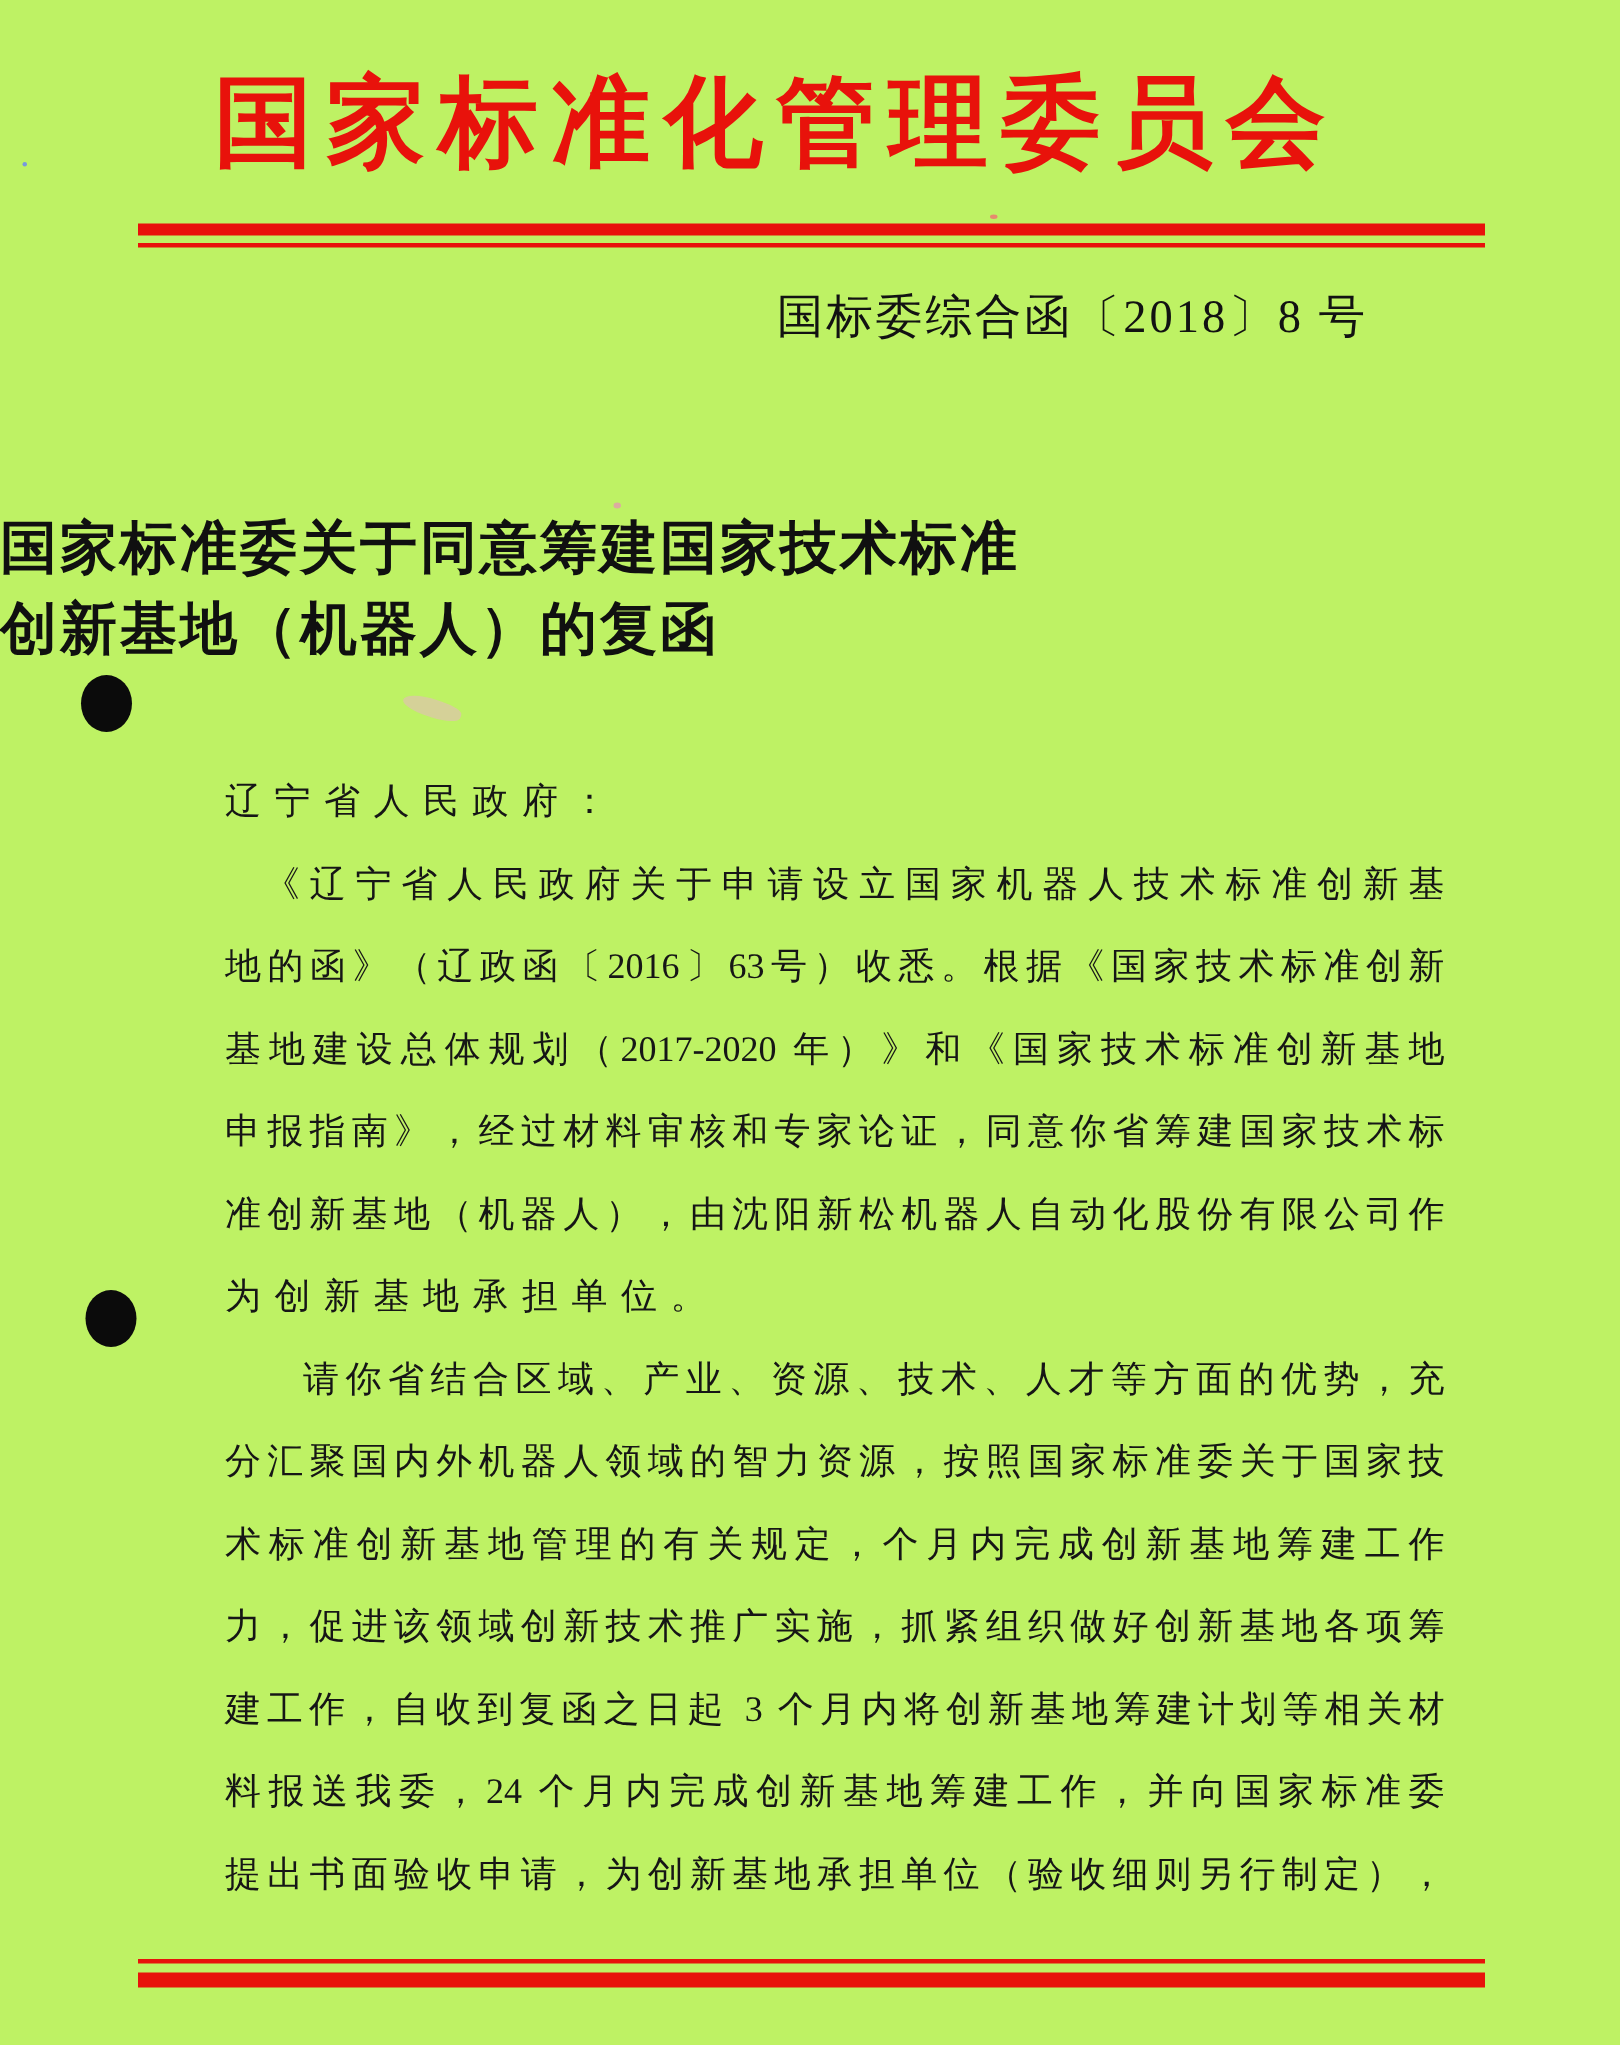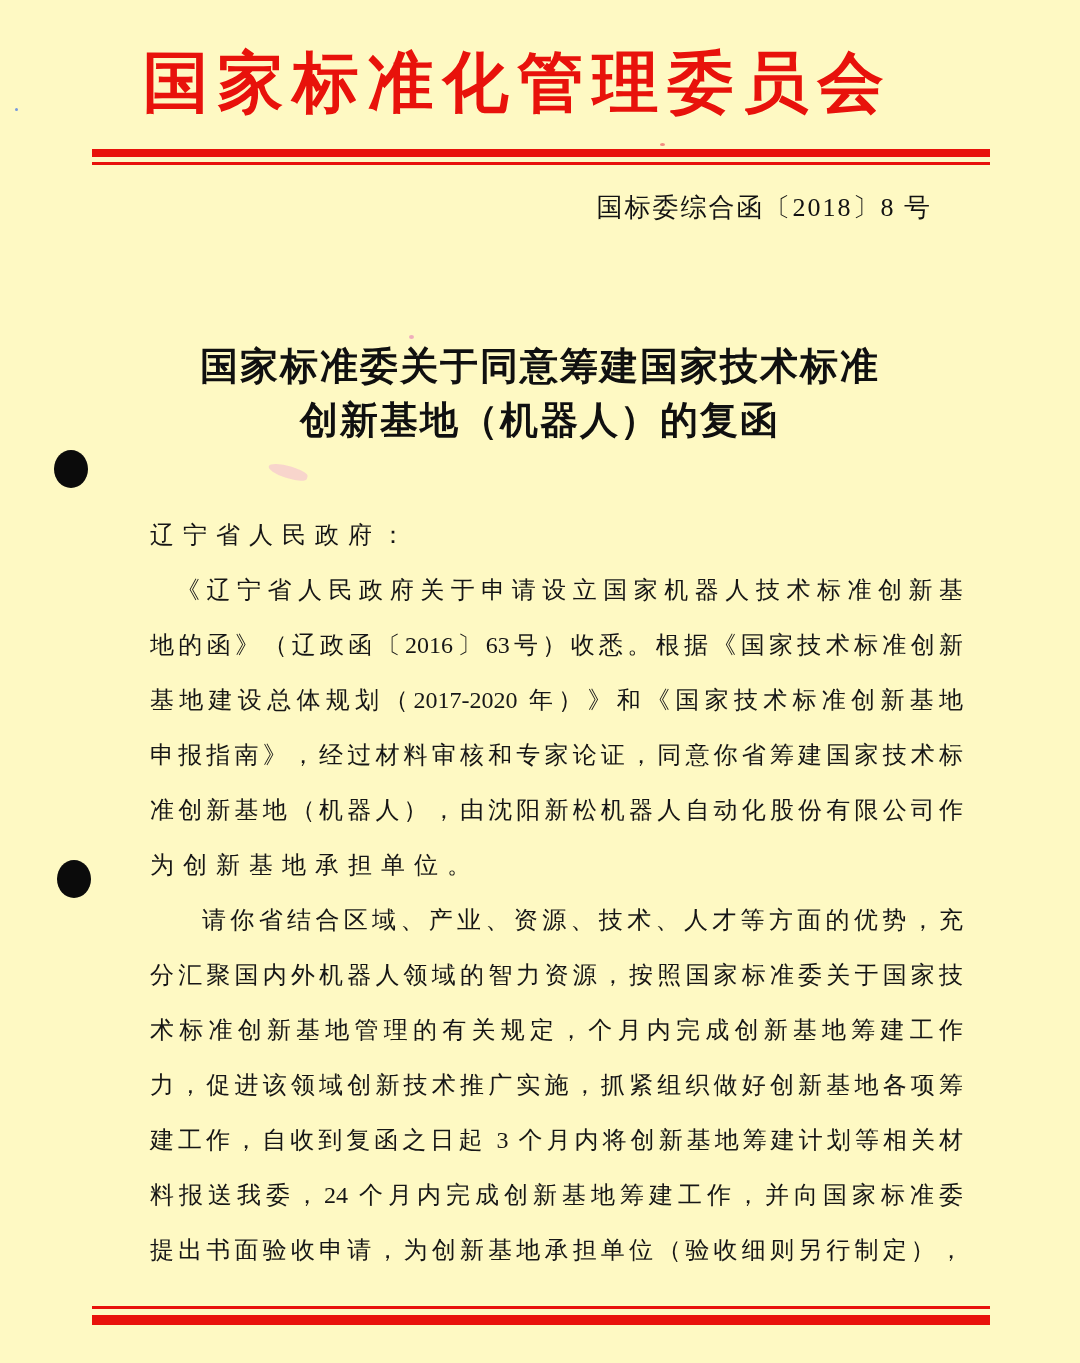--- a/index.html
+++ b/index.html
@@ -4,21 +4,21 @@
 <style>
   html, body {
     margin: 0;
     padding: 0;
     background: #ffffff;
   }
   .page {
     position: relative;
     width: 1080px;
     height: 1363px;
-    background: #fef9c3;
+    background: #bef264;
     overflow: hidden;
     font-family: "Liberation Serif", "DejaVu Serif", serif;
   }
 
   
   .letterhead {
     position: absolute;
     top: 40px;
     left: 0;
     width: 1035px;
@@ -40,34 +40,33 @@
   }
   .rule-top-thick    { top: 149px;  height: 8px;  }
   .rule-top-thin     { top: 162px;  height: 3px;  }
   .rule-bottom-thin  { top: 1306px; height: 3px;  }
   .rule-bottom-thick { top: 1315px; height: 10px; }
 
   
   .doc-number {
     position: absolute;
     top: 190px;
-    right: 148px;
-    font-size: 26px;
+    right: 168px;
+    font-size: 31px;
     letter-spacing: 2px;
     color: #121212;
     white-space: nowrap;
   }
 
   
   .doc-title {
     position: absolute;
     top: 339px;
     left: 0;
     width: 1080px;
-    text-align: center;
     font-size: 38px;
     font-weight: bold;
     letter-spacing: 2px;
     line-height: 54px;
     color: #101010;
   }
 
   
   .body-text {
     position: absolute;

